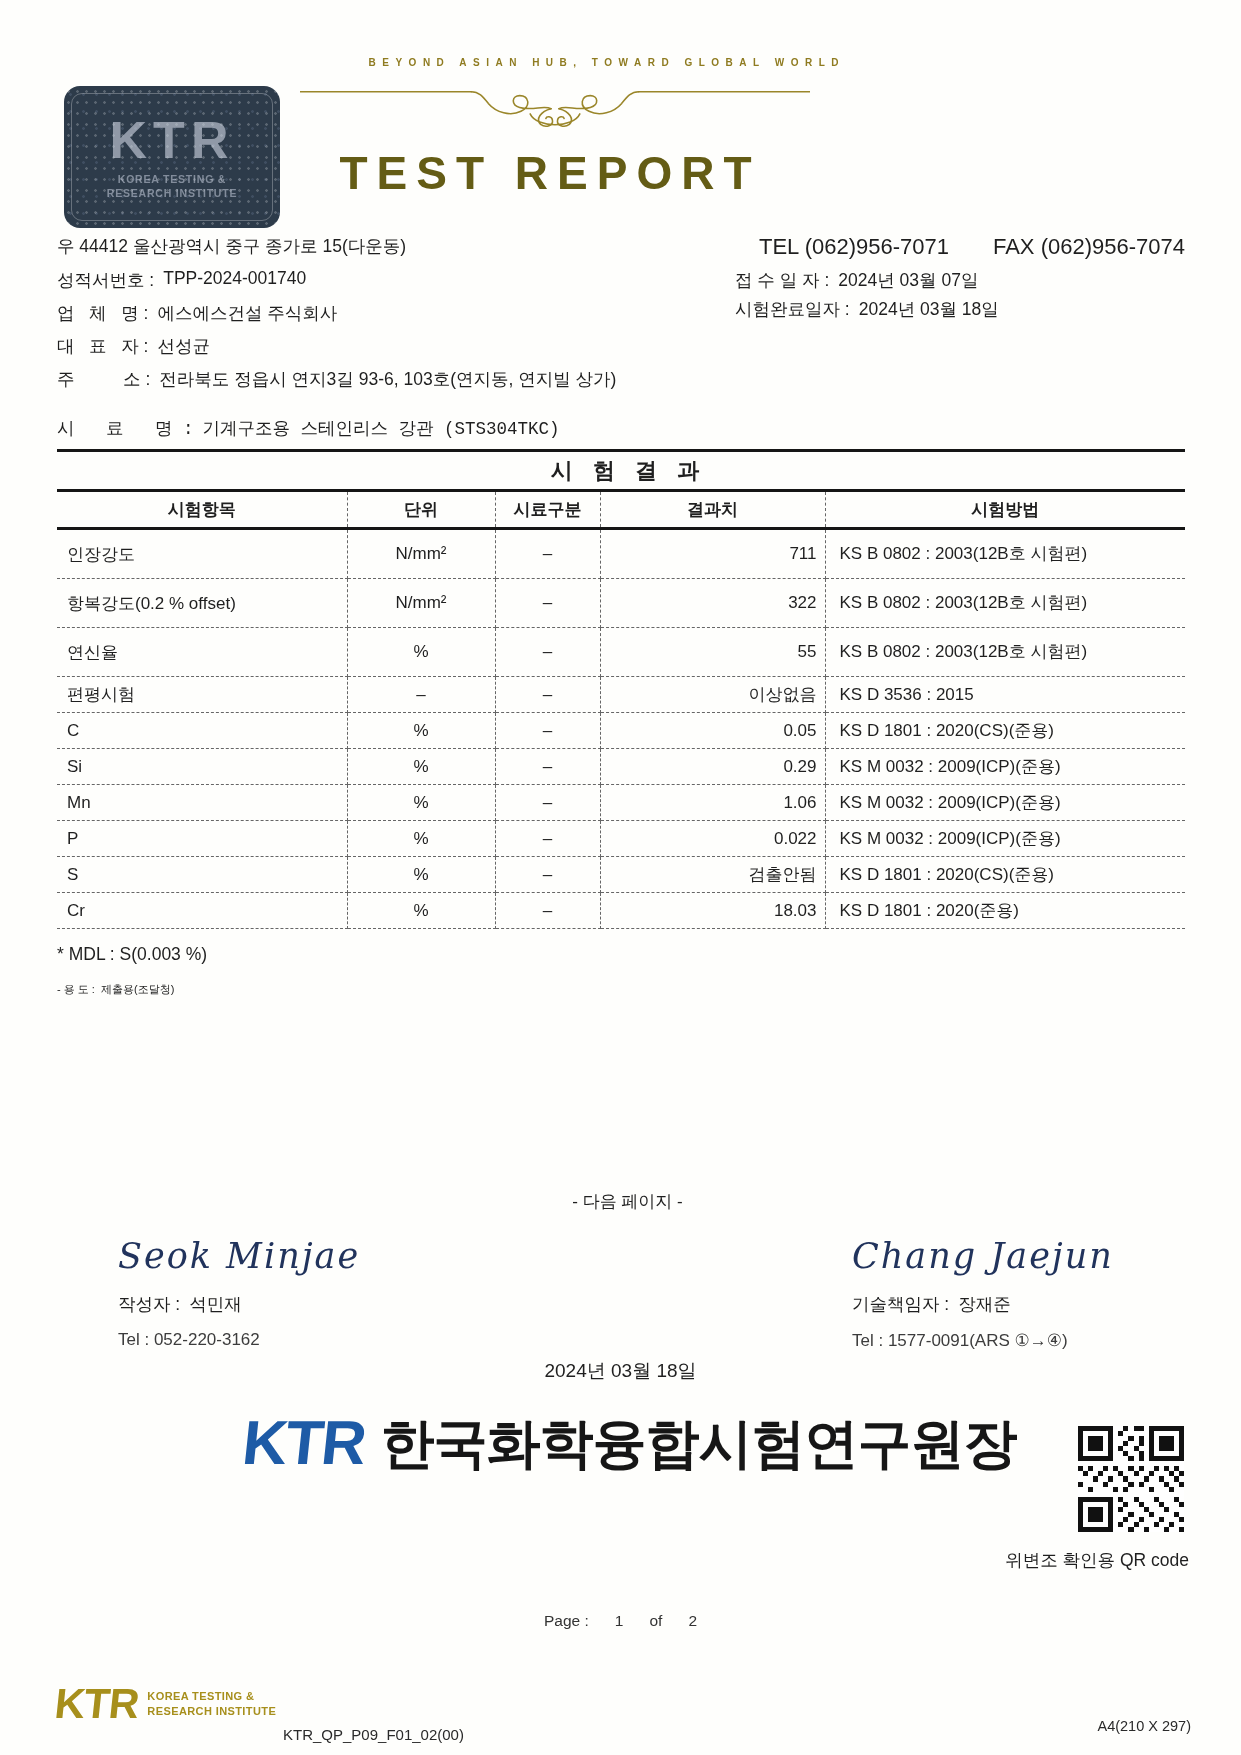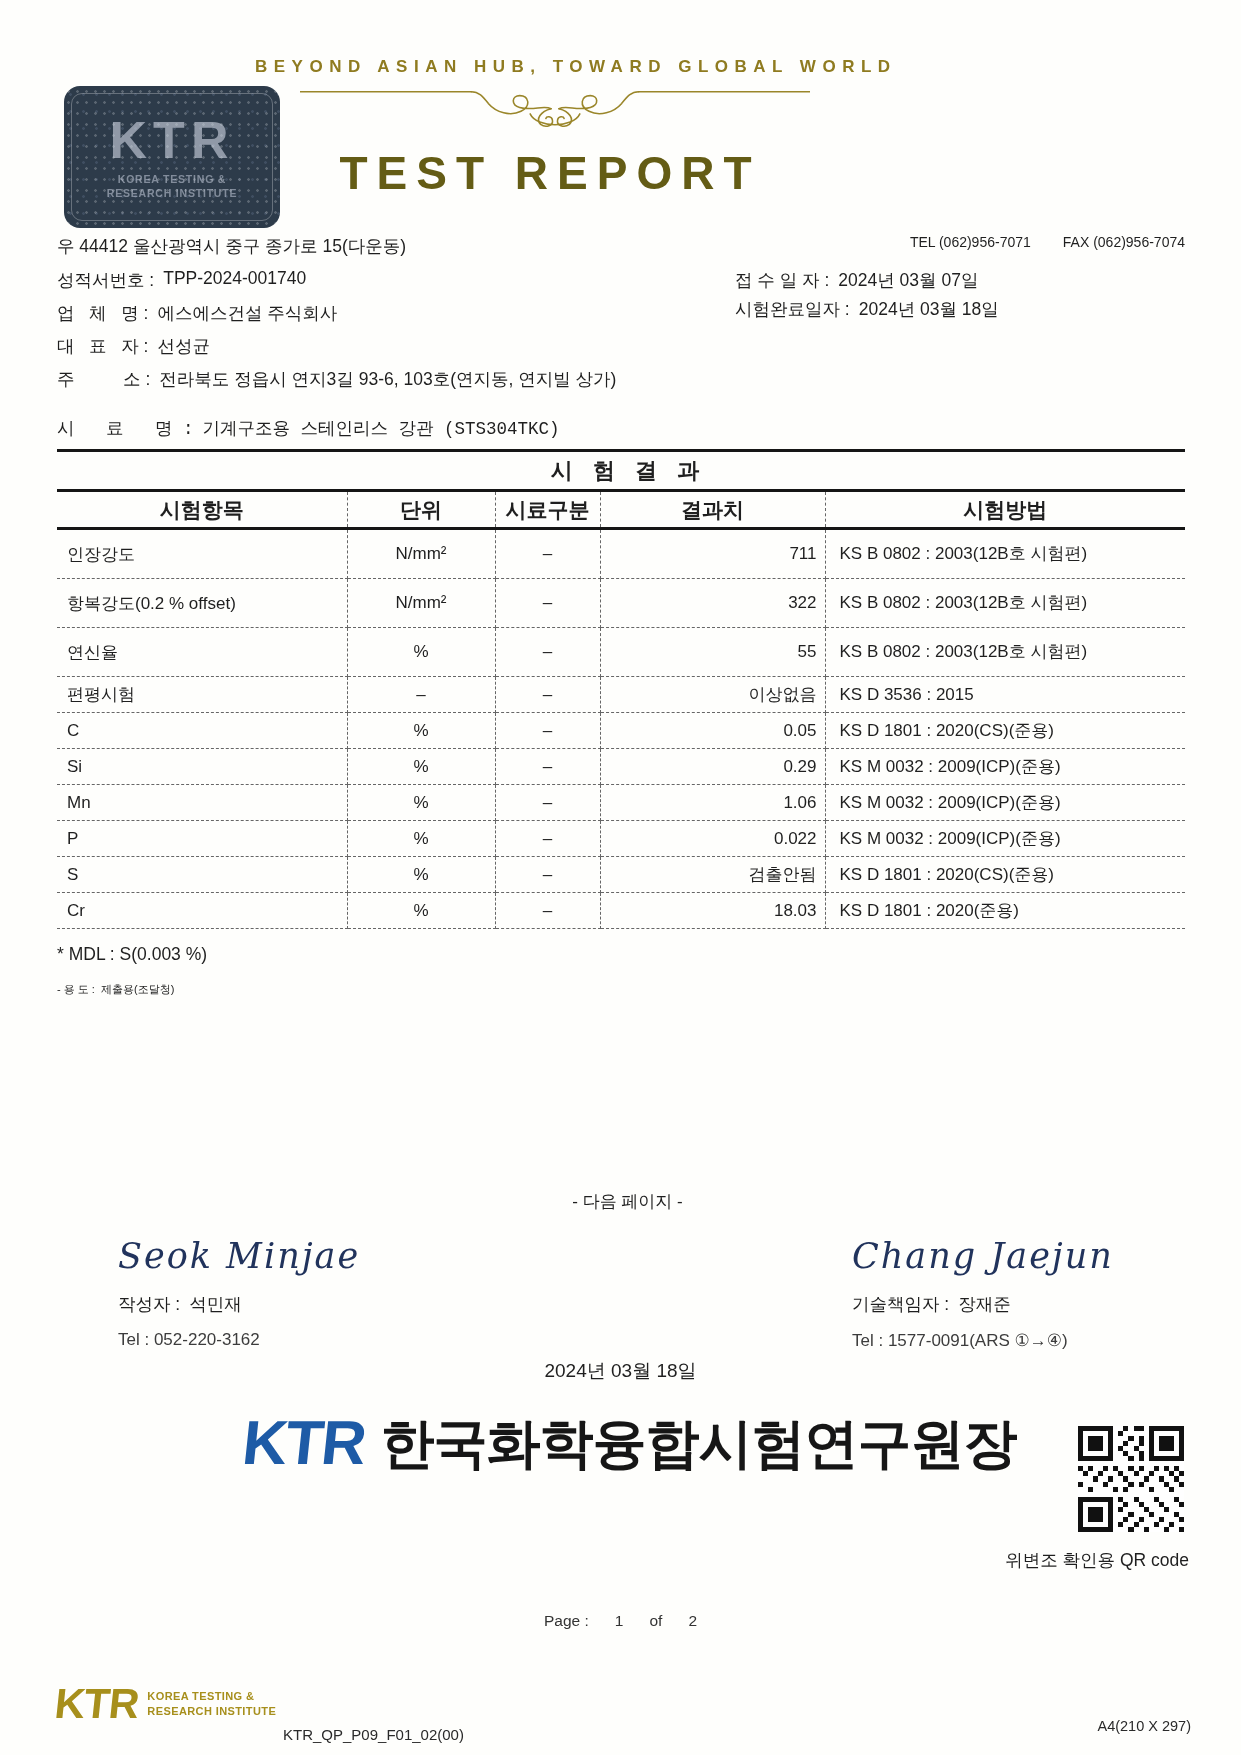--- a/index.html
+++ b/index.html
@@ -16,43 +16,43 @@
       radial-gradient(rgba(255,255,255,.22) 1px, transparent 1.4px),
       radial-gradient(rgba(170,190,230,.15) 1px, transparent 1.4px);
     background-size: 9px 11px, 13px 17px;
     display:flex; flex-direction:column; align-items:center; justify-content:center;
   }
   .stamp-inner { position:absolute; inset:7px; border:1px solid rgba(255,255,255,.28); border-radius:11px; }
   .stamp-ktr { font-size:52px; font-weight:bold; letter-spacing:6px; color:rgba(205,212,225,.62); line-height:1; }
   .stamp-sub { font-size:10.5px; font-weight:bold; letter-spacing:.8px; color:rgba(200,208,222,.55); line-height:1.35; text-align:center; margin-top:6px; }
   .slogan {
     position:absolute; left:255px; top:57px; width:590px; text-align:right;
-    font-size:17px; font-weight:bold; letter-spacing:6.5px; color:#8f7b20; white-space:nowrap;
+    font-size:10px; font-weight:bold; letter-spacing:6.5px; color:#8f7b20; white-space:nowrap;
   }
   .ornament { position:absolute; left:300px; top:86px; }
   .report-title {
     position:absolute; left:250px; top:146px; width:600px; text-align:center;
     font-size:46px; font-weight:bold; letter-spacing:9px; color:#645c15; white-space:nowrap;
   }
   
   .addr { position:absolute; left:57px; top:234px; font-size:17.5px; }
-  .telfax { position:absolute; right:56px; top:234px; font-size:14px; display:flex; gap:32px; }
+  .telfax { position:absolute; right:56px; top:234px; font-size:22px; display:flex; gap:44px; }
   .info-left { position:absolute; left:57px; top:268px; font-size:17.5px; }
   .info-right { position:absolute; left:735px; top:268px; font-size:17.5px; }
   .info-row { height:33px; display:flex; align-items:flex-start; }
   .info-right .info-row { height:29px; }
   .lbl, .val, .note { white-space:pre; }
   .val { margin-left:9px; }
   .sample-row { position:absolute; left:57px; top:416px; font-size:17.5px; display:flex;font-family:Liberation Mono, monospace; }
   .divider { position:absolute; left:57px; top:449px; width:1128px; height:3px; background:#161616; }
   
   .results-title { position:absolute; left:8px; top:456px; width:1241px; text-align:center; font-size:22px; font-weight:bold; letter-spacing:7px; }
   .results-table { position:absolute; left:57px; top:489px; }
   table { border-collapse:collapse; table-layout:fixed; width:1128px; border-top:3px solid #151515; }
-  thead th { height:33px; font-size:21px; font-weight:bold; text-align:center; border-bottom:3px solid #151515; border-right:1px dashed #666; }
+  thead th { height:33px; font-size:17px; font-weight:bold; text-align:center; border-bottom:3px solid #151515; border-right:1px dashed #666; }
   thead th:last-child { border-right:none; }
   tbody td { font-size:17px; padding:2px 6px; border-right:1px dashed #666; border-bottom:1px dashed #666; vertical-align:middle; }
   tbody td:last-child { border-right:none; }
   tr.tall td { height:44px; }
   tr.norm td { height:31px; }
   .c-item { text-align:left; padding-left:10px; }
   .c-unit, .c-sample { text-align:center; }
   .c-result { text-align:right; padding-right:8px; }
   .c-method { text-align:left; padding-left:14px; line-height:1.12; }
   .note1 { position:absolute; left:57px; top:944px; font-size:17.5px; }

